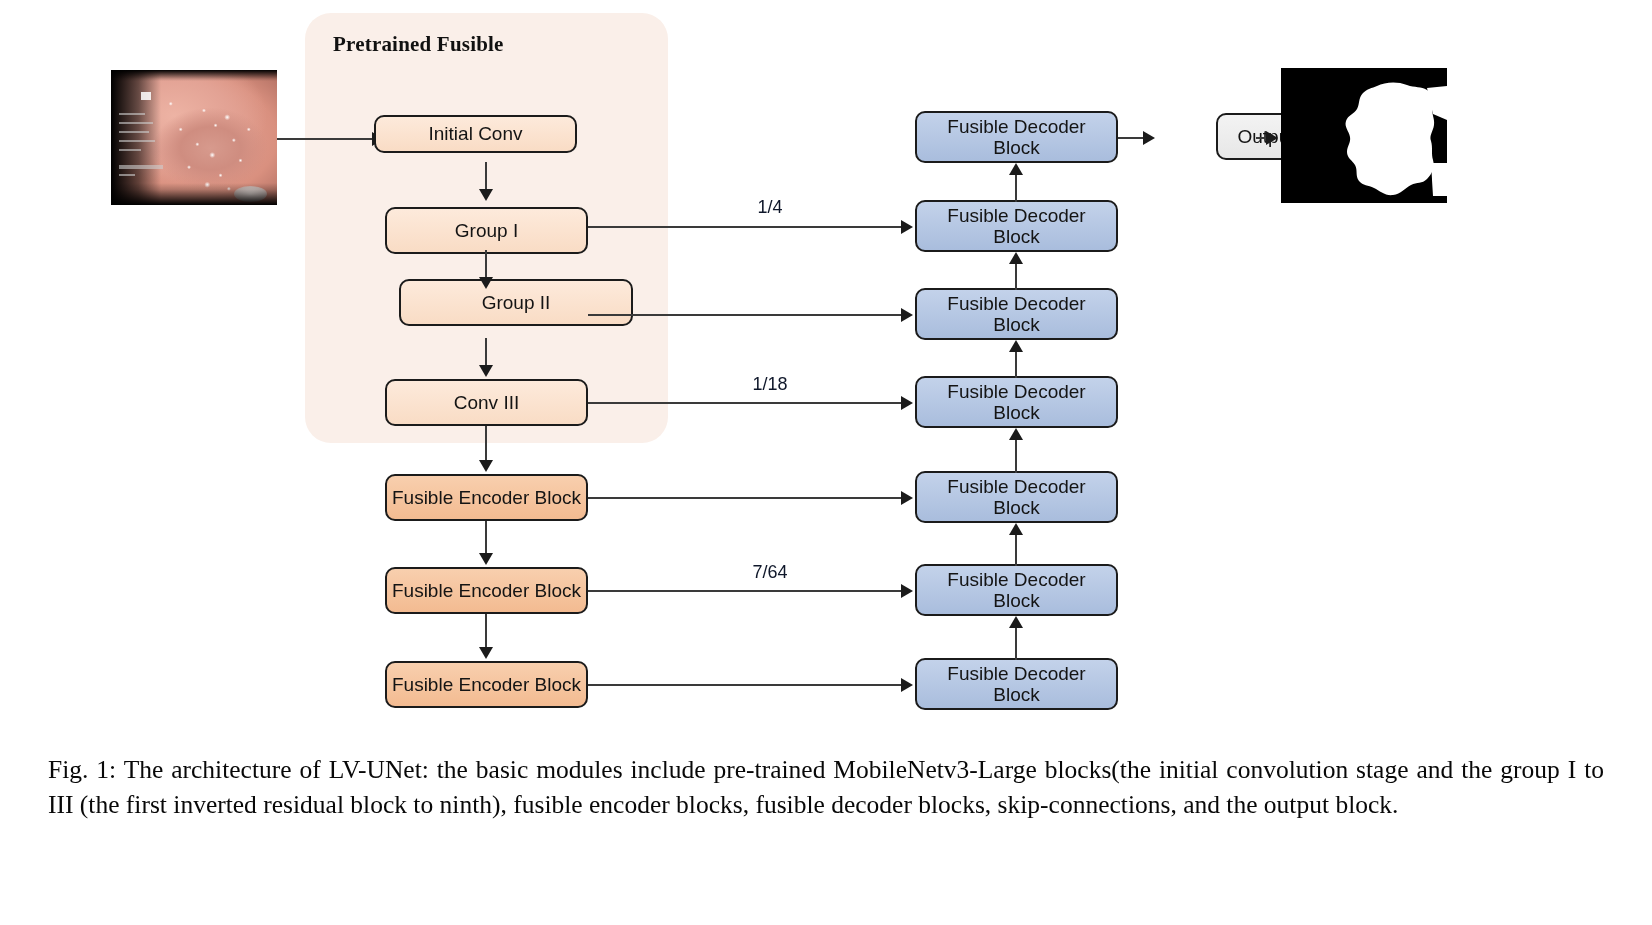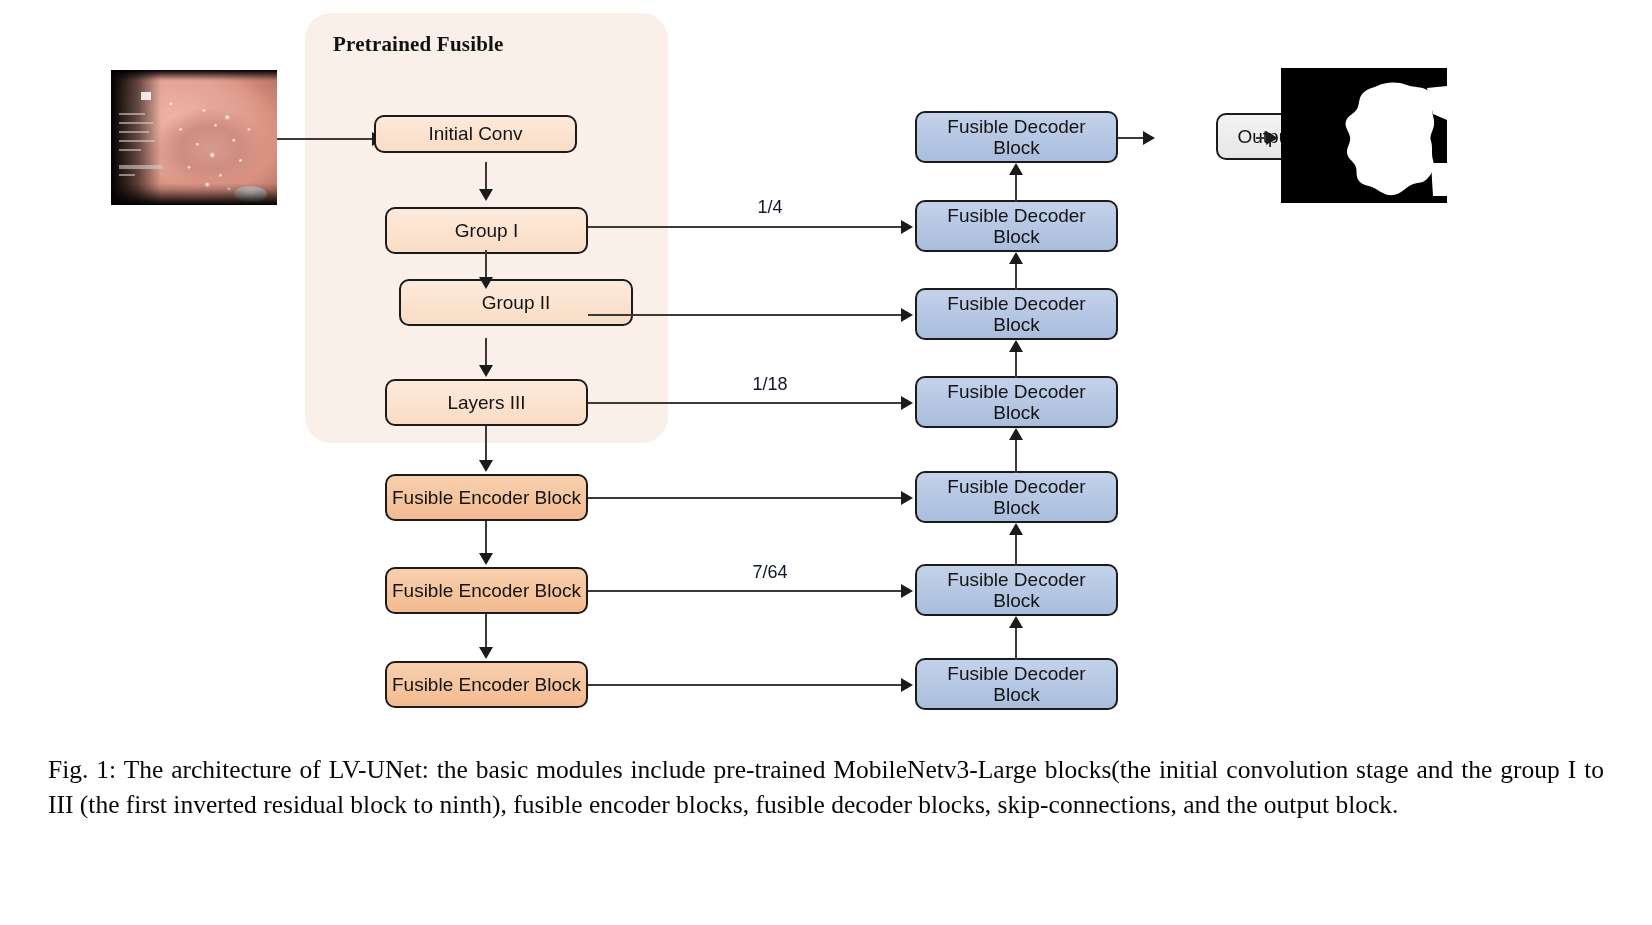--- a/index.html
+++ b/index.html
@@ -194,21 +194,21 @@
 
   <div class="node enc-light" style="left:385px;top:207px;width:203px;height:47px;">
     <span>Group I</span>
   </div>
 
   <div class="node enc-light" style="left:385px;top:279px;width:234px;height:47px;margin-left:14px;">
     <span>Group II</span>
   </div>
 
   <div class="node enc-light" style="left:385px;top:379px;width:203px;height:47px;">
-    <span>Layers III</span>
+    <span>Conv III</span>
   </div>
 
   <div class="node enc-deep" style="left:385px;top:474px;width:203px;height:47px;">
     <span>Fusible Encoder Block</span>
   </div>
 
   <div class="node enc-deep" style="left:385px;top:567px;width:203px;height:47px;">
     <span>Fusible Encoder Block</span>
   </div>
 

